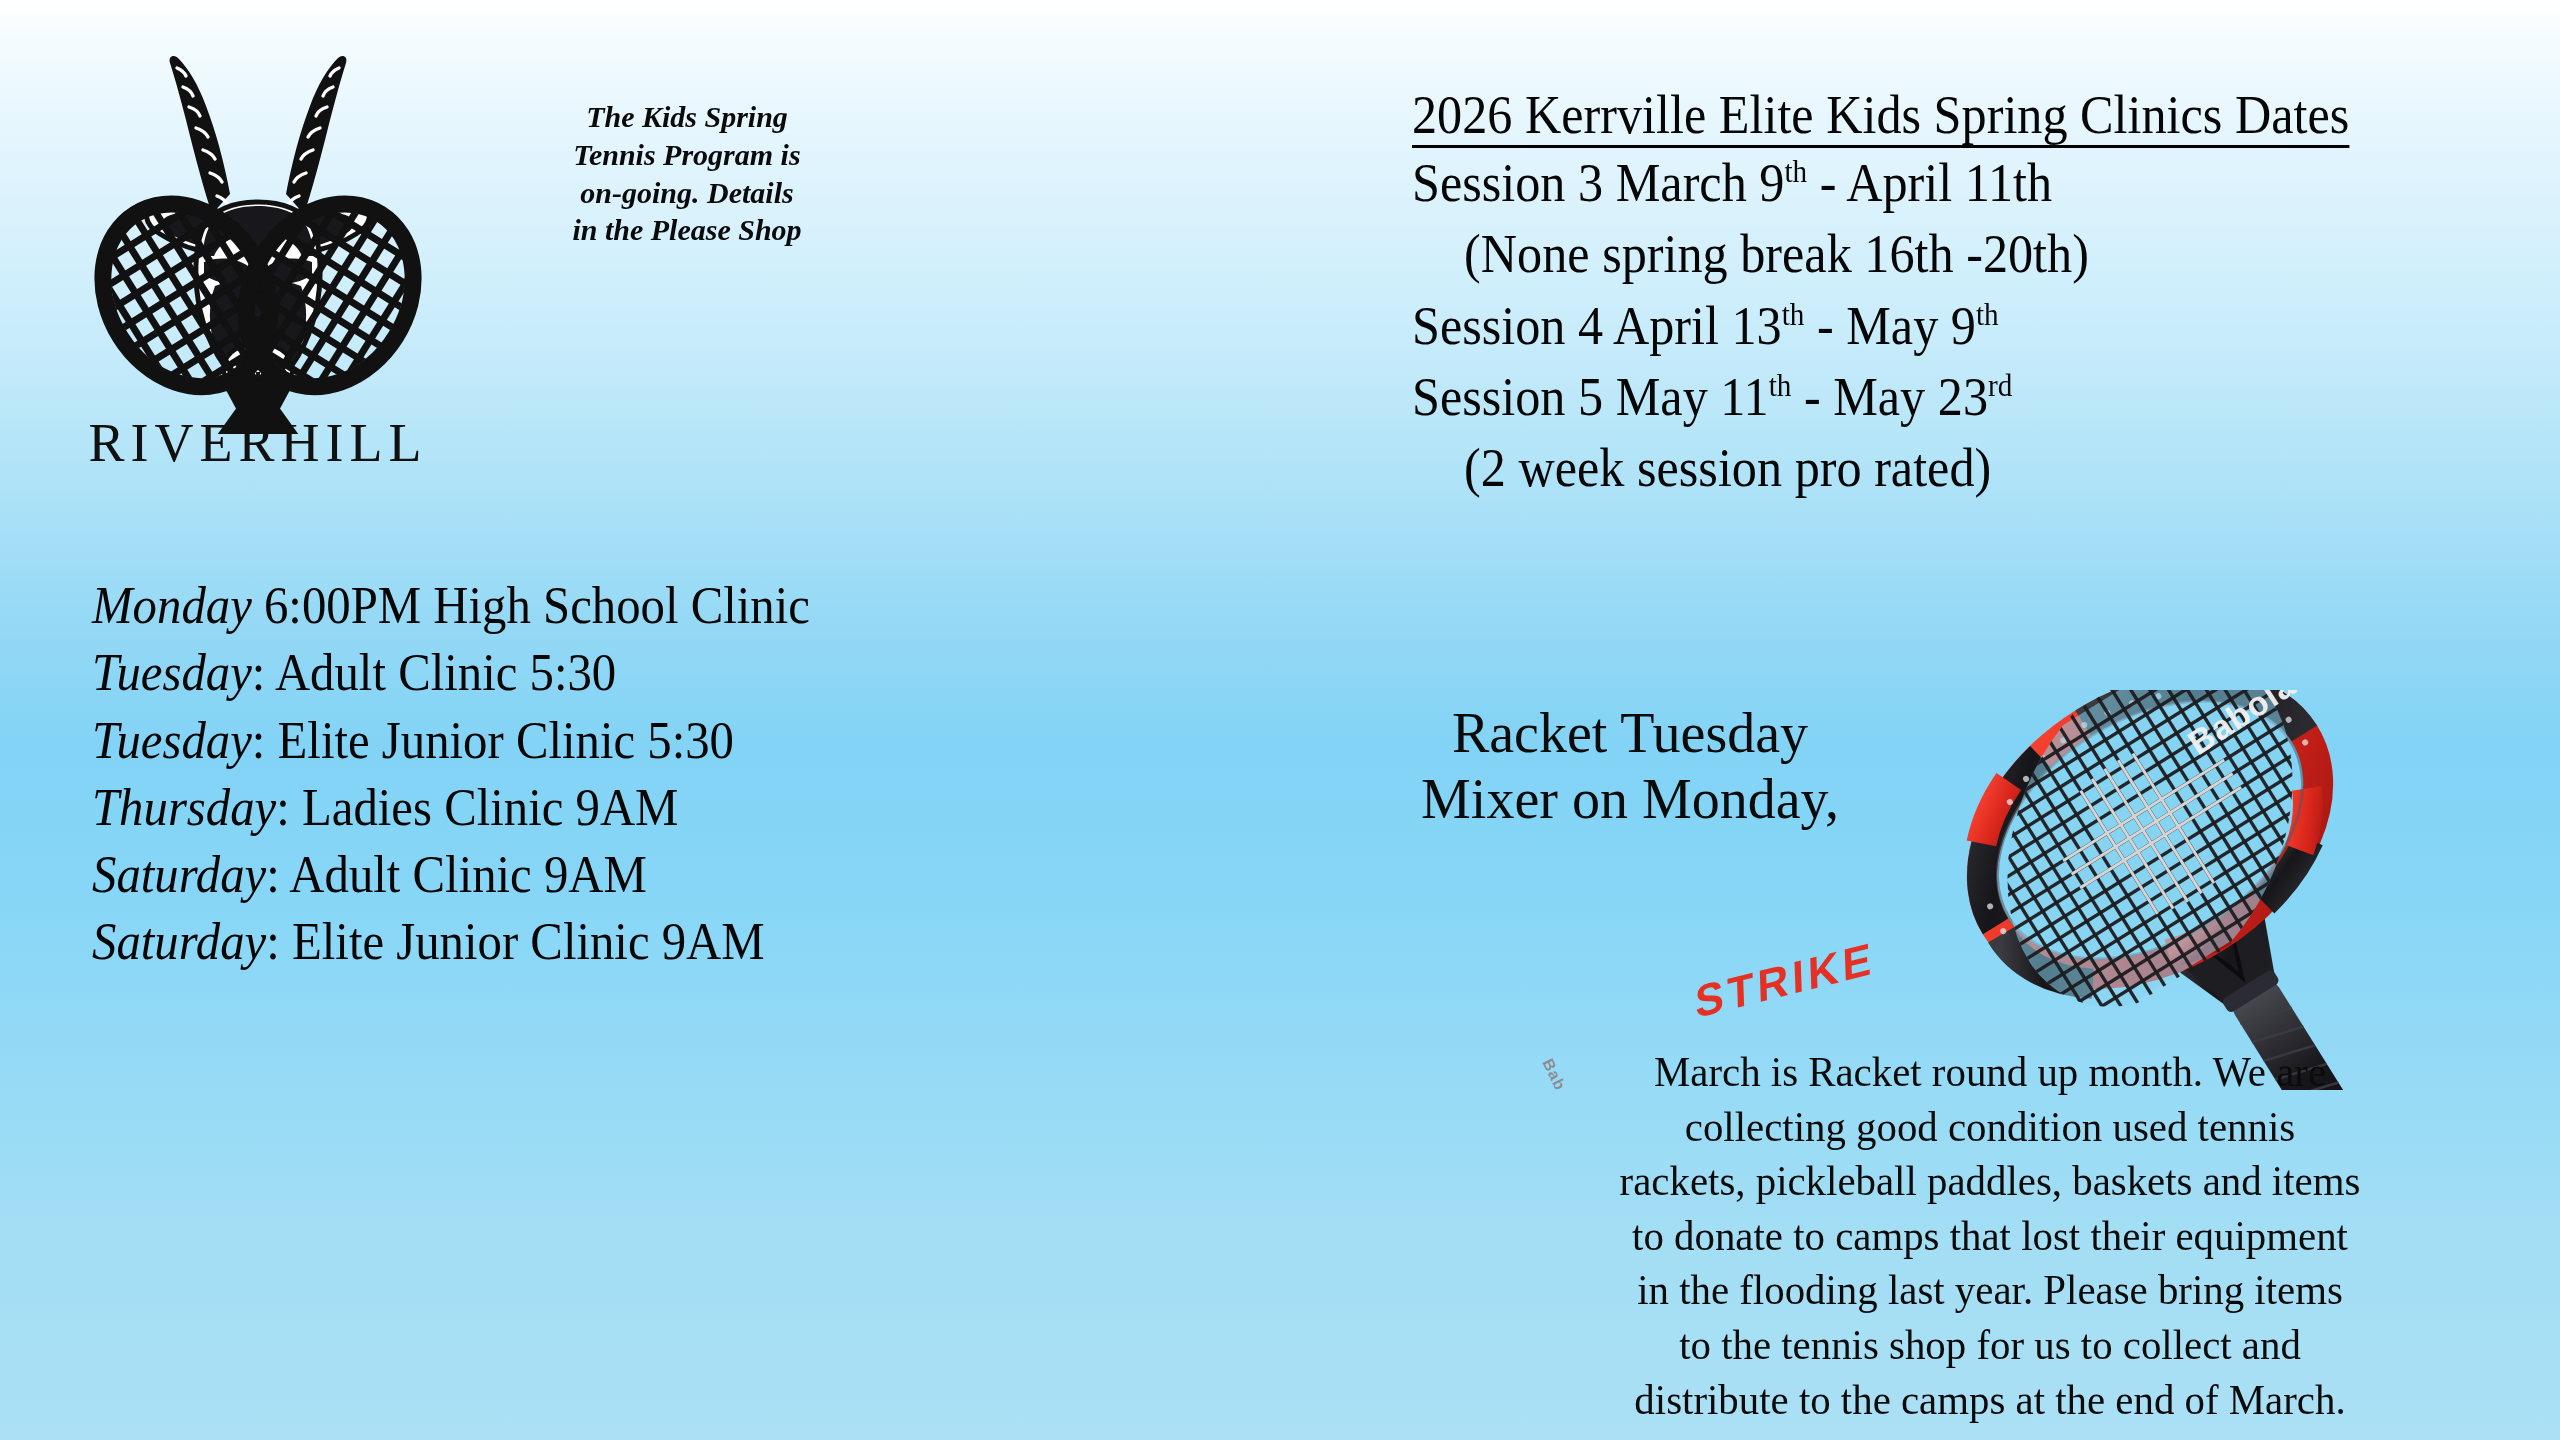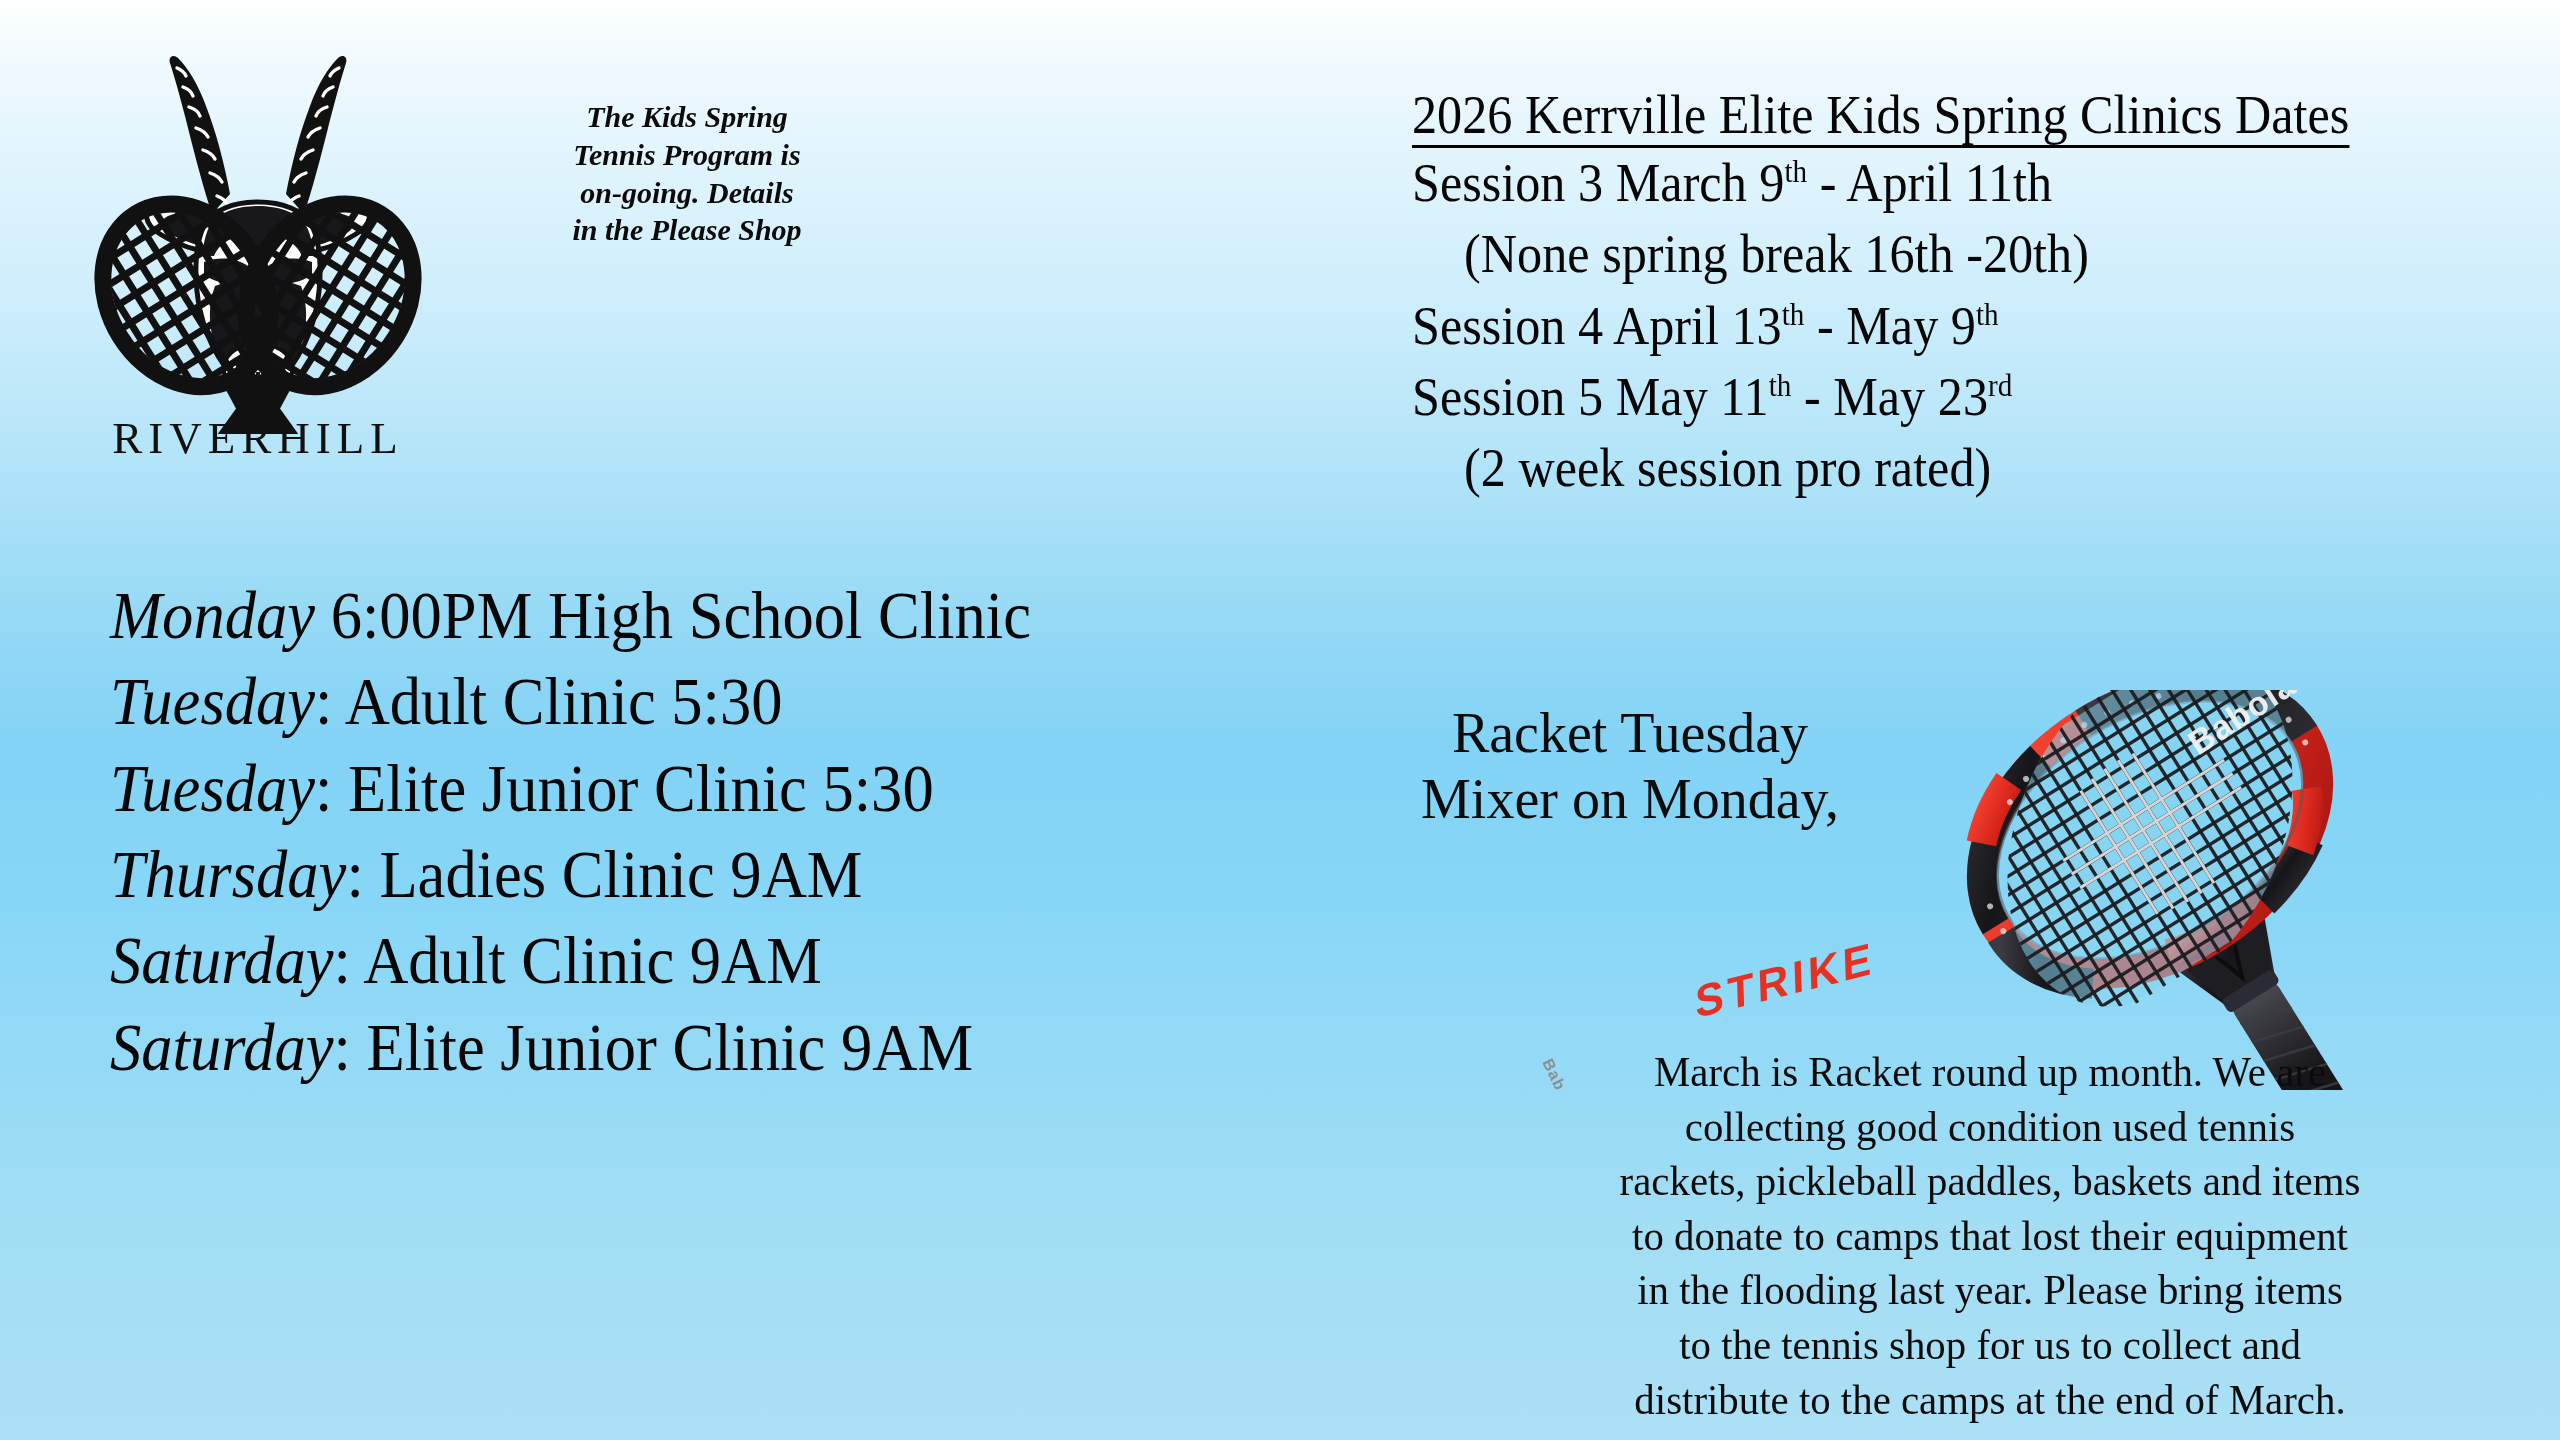--- a/index.html
+++ b/index.html
@@ -44,21 +44,21 @@
     width: 360px;
     height: 410px;
   }
   #logo-wordmark {
     position: absolute;
     left: 0;
     top: 392px;
     width: 360px;
     text-align: center;
     font-family: "Liberation Serif", "DejaVu Serif", serif;
-    font-size: 45px;
+    font-size: 54px;
     letter-spacing: 6px;
     color: #111111;
     line-height: 1;
     white-space: nowrap;
   }
 
   
   #tagline {
     position: absolute;
     left: 452px;
@@ -104,25 +104,25 @@
     line-height: 1.32;
     transform: scaleX(0.93);
     transform-origin: left top;
   }
   #dates-lines .dline.indent { padding-left: 56px; }
   sup { font-size: 0.58em; vertical-align: super; line-height: 0; }
 
   
   #schedule {
     position: absolute;
-    left: 110px;
+    left: 92px;
     top: 572px;
     width: 1280px;
     font-family: "Liberation Serif", "DejaVu Serif", serif;
-    font-size: 68px;
+    font-size: 53px;
     line-height: 1.27;
     color: #060606;
   }
   #schedule .srow { display: block; white-space: nowrap; transform: scaleX(0.92); transform-origin: left top; }
   #schedule .day { font-style: italic; }
 
   
   #roundup-heading {
     position: absolute;
     left: 1400px;

